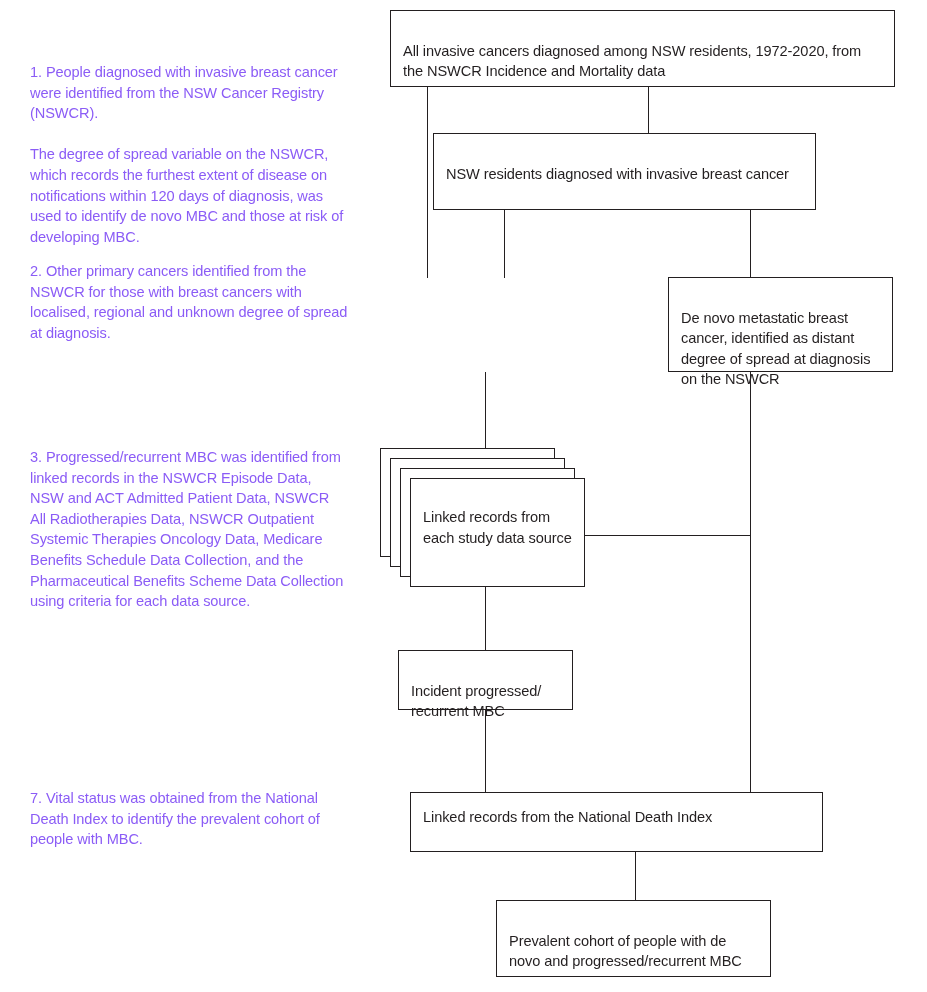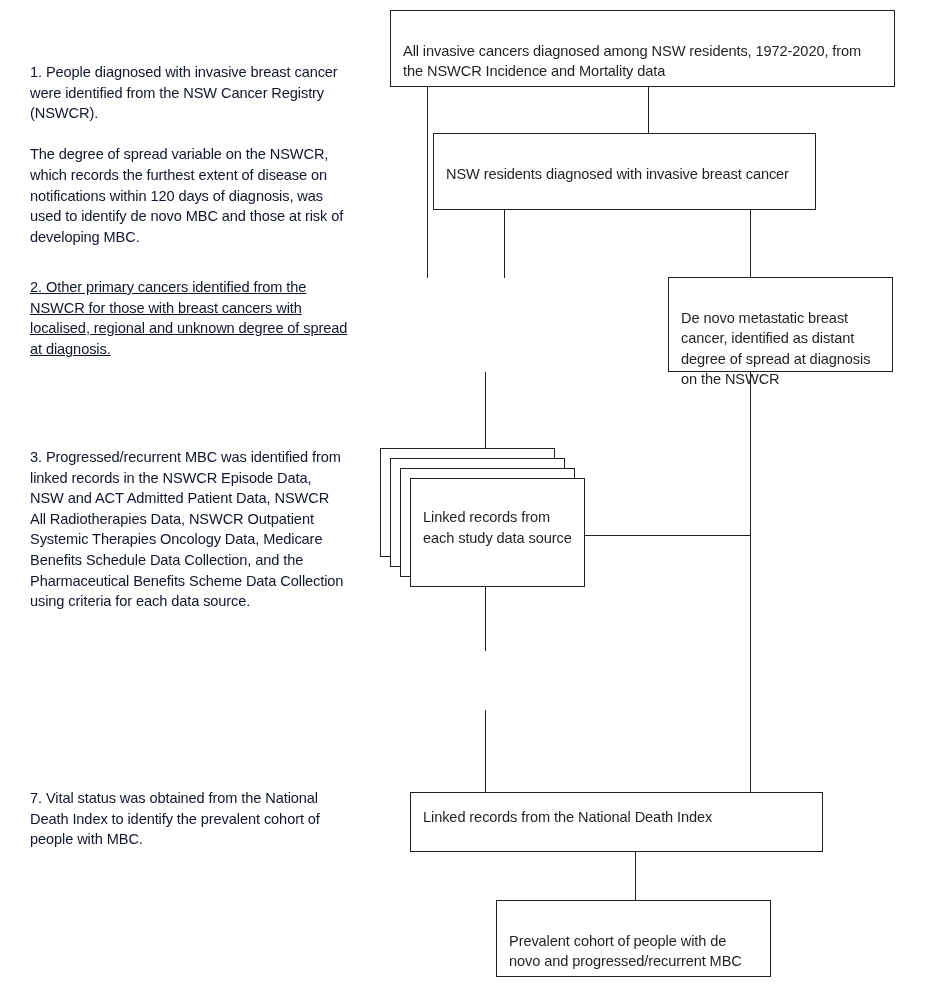--- a/index.html
+++ b/index.html
@@ -18,21 +18,21 @@
     height: 992px;
     background: #ffffff;
     overflow: hidden;
   }
 
   
   .note {
     position: absolute;
     font-size: 14.6px;
     line-height: 20.6px;
-    color: #0f172a;
+    color: #8b5cf6;
     white-space: pre-line;
     letter-spacing: -0.1px;
   }
 
   
   .box {
     position: absolute;
     box-sizing: border-box;
     border: 1.6px solid #231f20;
     background: #ffffff;
@@ -78,21 +78,21 @@
 </style>
 </head>
 <body>
 
 <div id="canvas">
 
   <div class="note" style="left:30px; top:62px; width:320px;">1. People diagnosed with invasive breast cancer were identified from the NSW Cancer Registry (NSWCR).
 
 The degree of spread variable on the NSWCR, which records the furthest extent of disease on notifications within 120 days of diagnosis, was used to identify de novo MBC and those at risk of developing MBC.</div>
 
-  <div class="note" style="left:30px; top:277px; width:320px;text-decoration:underline;">2. Other primary cancers identified from the NSWCR for those with breast cancers with localised, regional and unknown degree of spread at diagnosis.</div>
+  <div class="note" style="left:30px; top:261px; width:320px;">2. Other primary cancers identified from the NSWCR for those with breast cancers with localised, regional and unknown degree of spread at diagnosis.</div>
 
   <div class="note" style="left:30px; top:447px; width:318px;">3. Progressed/recurrent MBC was identified from linked records in the NSWCR Episode Data, NSW and ACT Admitted Patient Data, NSWCR All Radiotherapies Data, NSWCR Outpatient Systemic Therapies Oncology Data, Medicare Benefits Schedule Data Collection, and the Pharmaceutical Benefits Scheme Data Collection using criteria for each data source.</div>
 
   <div class="note" style="left:30px; top:788px; width:305px;">7. Vital status was obtained from the National Death Index to identify the prevalent cohort of people with MBC.</div>
 
   <div class="vline" style="left:427px; top:87px; height:191px;"></div>
 
   <div class="vline" style="left:648px; top:87px; height:47px;"></div>
 
   <div class="vline" style="left:504px; top:210px; height:68px;"></div>
@@ -124,20 +124,24 @@
     <span>De novo metastatic breast cancer, identified as distant degree of spread at diagnosis on the NSWCR</span>
   </div>
 
   <div class="stack-layer" style="left:380px; top:448px; width:175px; height:109px;"></div>
   <div class="stack-layer" style="left:390px; top:458px; width:175px; height:109px;"></div>
   <div class="stack-layer" style="left:400px; top:468px; width:175px; height:109px;"></div>
   <div class="box stack-front vcenter" style="left:410px; top:478px; width:175px; height:109px;">
     <span>Linked records from each study data source</span>
   </div>
 
+  <div class="box" style="left:398px; top:650px; width:175px; height:60px;">
+    <span>Incident progressed/
+recurrent MBC</span>
+  </div>
 
   <div class="box vcenter" style="left:410px; top:792px; width:413px; height:60px;">
     <span>Linked records from the National Death Index</span>
   </div>
 
   <div class="box" style="left:496px; top:900px; width:275px; height:77px;">
     <span>Prevalent cohort of people with de novo and progressed/recurrent MBC</span>
   </div>
 
 </div>

